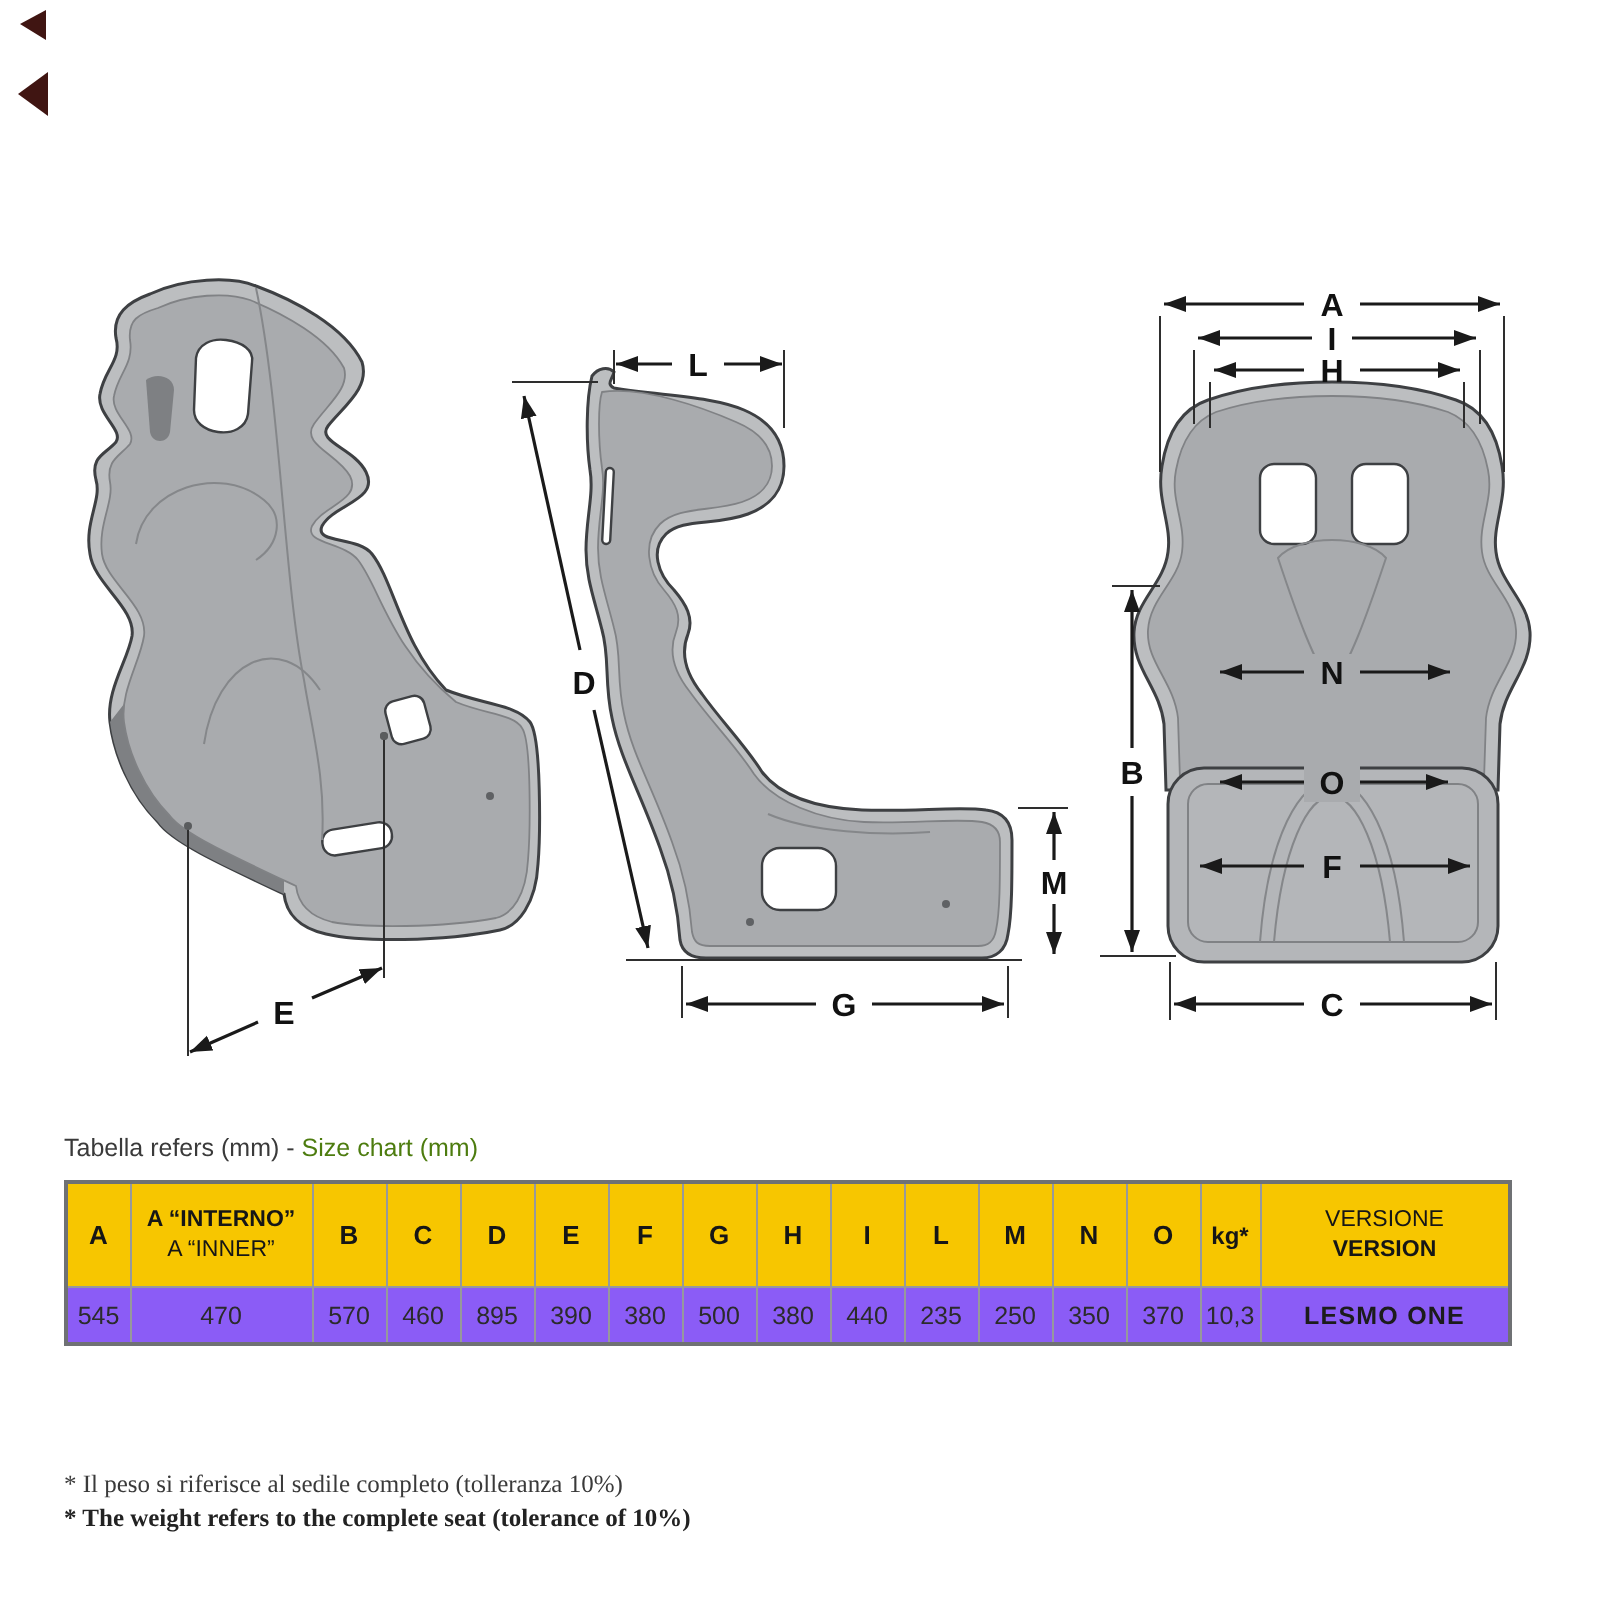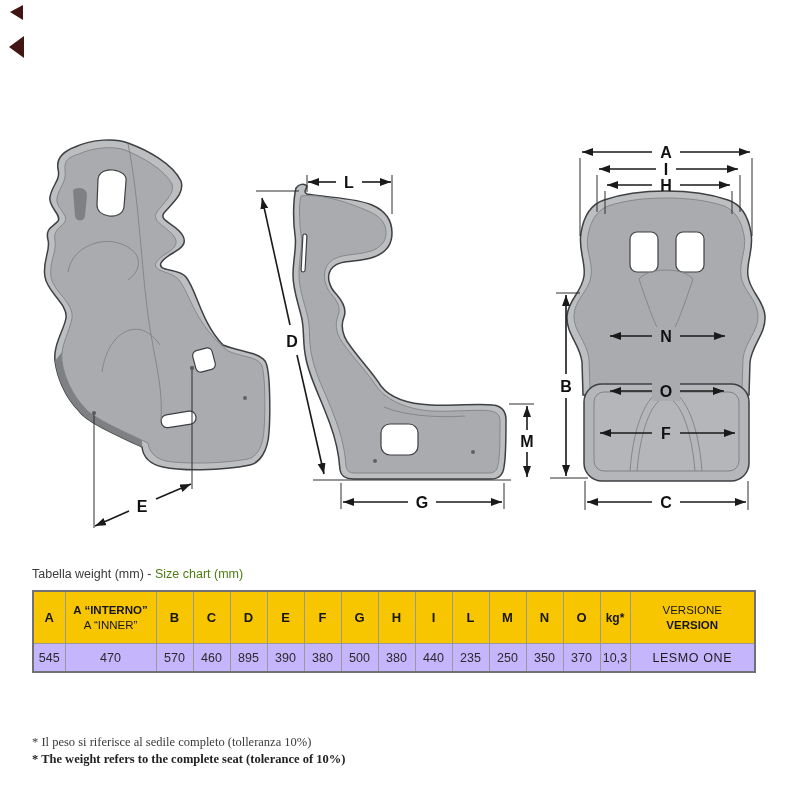--- a/index.html
+++ b/index.html
@@ -17,22 +17,22 @@
   }
   #size-table th,#size-table td{
     border:1px solid #97999b;text-align:center;vertical-align:middle;padding:0;overflow:hidden;
   }
   #size-table thead th{background:#f7c600;height:51px;color:#161616;font-size:13px;font-weight:bold;}
   #size-table thead th .sub{font-size:11.5px;line-height:1.3;font-weight:700;}
   #size-table thead th .sub2{font-size:11.5px;line-height:1.3;font-weight:400;}
   #size-table thead th.kg{font-size:12px;}
   #size-table thead th .ver1{font-size:11.5px;line-height:1.3;font-weight:400;}
   #size-table thead th .ver2{font-size:11.5px;line-height:1.3;font-weight:800;}
-  #size-table tbody td{height:27px;font-size:12.5px;color:#2b2b2b;background:#c4b5fd;}
-  #size-table tbody td.version{font-weight:normal;letter-spacing:0.6px;font-size:12.5px;color:#1c1c1c;}
+  #size-table tbody td{height:27px;font-size:12.5px;color:#2b2b2b;background:#8b5cf6;}
+  #size-table tbody td.version{font-weight:bold;letter-spacing:0.6px;font-size:12.5px;color:#1c1c1c;}
   .footnotes{position:absolute;left:32px;top:734px;font-size:12.5px;line-height:1.32;color:#3a3a3a;font-family:Liberation Serif, serif;}
   .footnotes .en{font-weight:bold;color:#222;}
   
   .dim{stroke:#1a1a1a;stroke-width:1.6;fill:none;}
   .ext{stroke:#2e2e2e;stroke-width:1;fill:none;}
   .dimlabel{font-family:"Liberation Sans",sans-serif;font-size:16px;font-weight:600;fill:#111;}
   .outer{fill:#bcbec0;stroke:#3e4043;stroke-width:1.5;}
   .inner{fill:#a9abae;stroke:#808285;stroke-width:0.9;}
   .hole{fill:#ffffff;stroke:#3e4043;stroke-width:1.2;}
   .contour{fill:none;stroke:#85878a;stroke-width:1;}
@@ -174,21 +174,21 @@
   <g>
     <path class="ext" d="M585 481 V510"></path>
     <path class="ext" d="M748 481 V510"></path>
     <path class="dim" d="M652 502 L587 502" marker-end="url(#ah)"></path>
     <path class="dim" d="M680 502 L746 502" marker-end="url(#ah)"></path>
     <text class="dimlabel" x="666" y="508" text-anchor="middle">C</text>
   </g>
 </svg>
 
 <div class="caption">
-  <span>Tabella weight (mm) - </span><span class="bold">Size chart (mm)</span>
+  <span>Tabella refers (mm) - </span><span class="bold">Size chart (mm)</span>
 </div>
 
 <table id="size-table">
   <colgroup>
     <col style="width:32px">
       <col style="width:91px">
     <col style="width:37px">
       <col style="width:37px">
       <col style="width:37px">
       <col style="width:37px">

